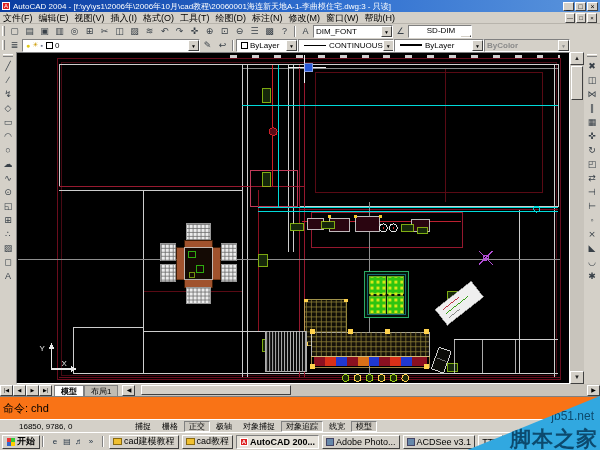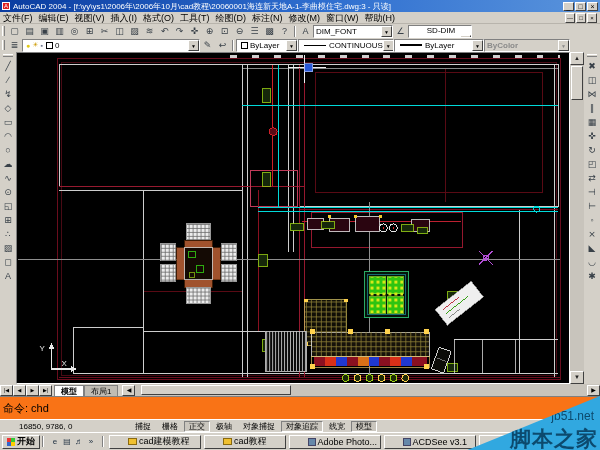--- a/index.html
+++ b/index.html
@@ -69,21 +69,21 @@
   
   .taskbar{position:absolute;left:0;top:432px;width:600px;height:18px;background:#d4d0c8;
     border-top:1px solid #fff;display:flex;align-items:center;font-size:9px;}
   .startbtn{height:14px;margin-left:2px;padding:0 4px;display:flex;align-items:center;font-weight:bold;flex:none;}
   .flag{width:8px;height:8px;margin-right:2px;flex:none;
     background:
       linear-gradient(to right,#e33 50%,#3c3 50%) top/8px 4px no-repeat,
       linear-gradient(to right,#36c 50%,#fc0 50%) bottom/8px 4px no-repeat;}
   .ql{display:flex;align-items:center;margin:0 3px;flex:none;}
   .qlb{width:12px;height:13px;font-size:8px;line-height:13px;text-align:center;color:#234;flex:none;}
-  .twin{height:14px;margin-left:3px;padding:0 18px;display:flex;align-items:center;white-space:nowrap;overflow:hidden;flex:none;max-width:92px;}
+  .twin{height:14px;margin-left:3px;padding:0 3px;display:flex;align-items:center;white-space:nowrap;overflow:hidden;flex:none;max-width:92px;}
   .twin.act{border-color:#808080 #ffffff #ffffff #808080;background:#e6e2da;font-weight:bold;}
   .fico{width:9px;height:7px;background:#f0c030;border:1px solid #8a6a10;margin-right:2px;flex:none;}
   .aico{width:8px;height:8px;background:#d22;border:1px solid #fff;color:#fff;font-size:6px;line-height:7px;text-align:center;margin-right:2px;flex:none;}
   .gico{width:8px;height:8px;background:#68a;border:1px solid #446;margin-right:2px;flex:none;}
   
   .wm{position:absolute;left:460px;top:396px;width:140px;height:57px;z-index:60;
     background:#31a8e0;clip-path:polygon(100% 0,100% 100%,0 100%);color:#0c4a6e;}
   .wm .site{position:absolute;right:6px;top:13px;font-size:12px;}
   .wm .name{position:absolute;right:2px;bottom:0px;font-size:21px;font-weight:bold;letter-spacing:1px;}
 </style>
@@ -620,20 +620,21 @@
     <span class="ql" id="quicklaunch">
         <span class="qlb">e</span>
         <span class="qlb">▤</span>
         <span class="qlb">♬</span>
         <span class="qlb">»</span>
       </span>
     <span class="sep"></span>
     <span id="task-windows" style="display:flex;align-items:center;overflow:hidden;">
         <span class="twin r"><span class="fico"></span>cad建模教程</span>
         <span class="twin r"><span class="fico"></span>cad教程</span>
+        <span class="twin act s"><span class="aico">A</span>AutoCAD 200...</span>
         <span class="twin r"><span class="gico"></span>Adobe Photo...</span>
         <span class="twin r"><span class="gico"></span>ACDSee v3.1</span>
         <span class="twin r">TTT</span>
       </span>
   </div>
 
   <div class="wm">
     <span class="site">jb51.net</span>
     <span class="name">脚本之家</span>
   </div>

